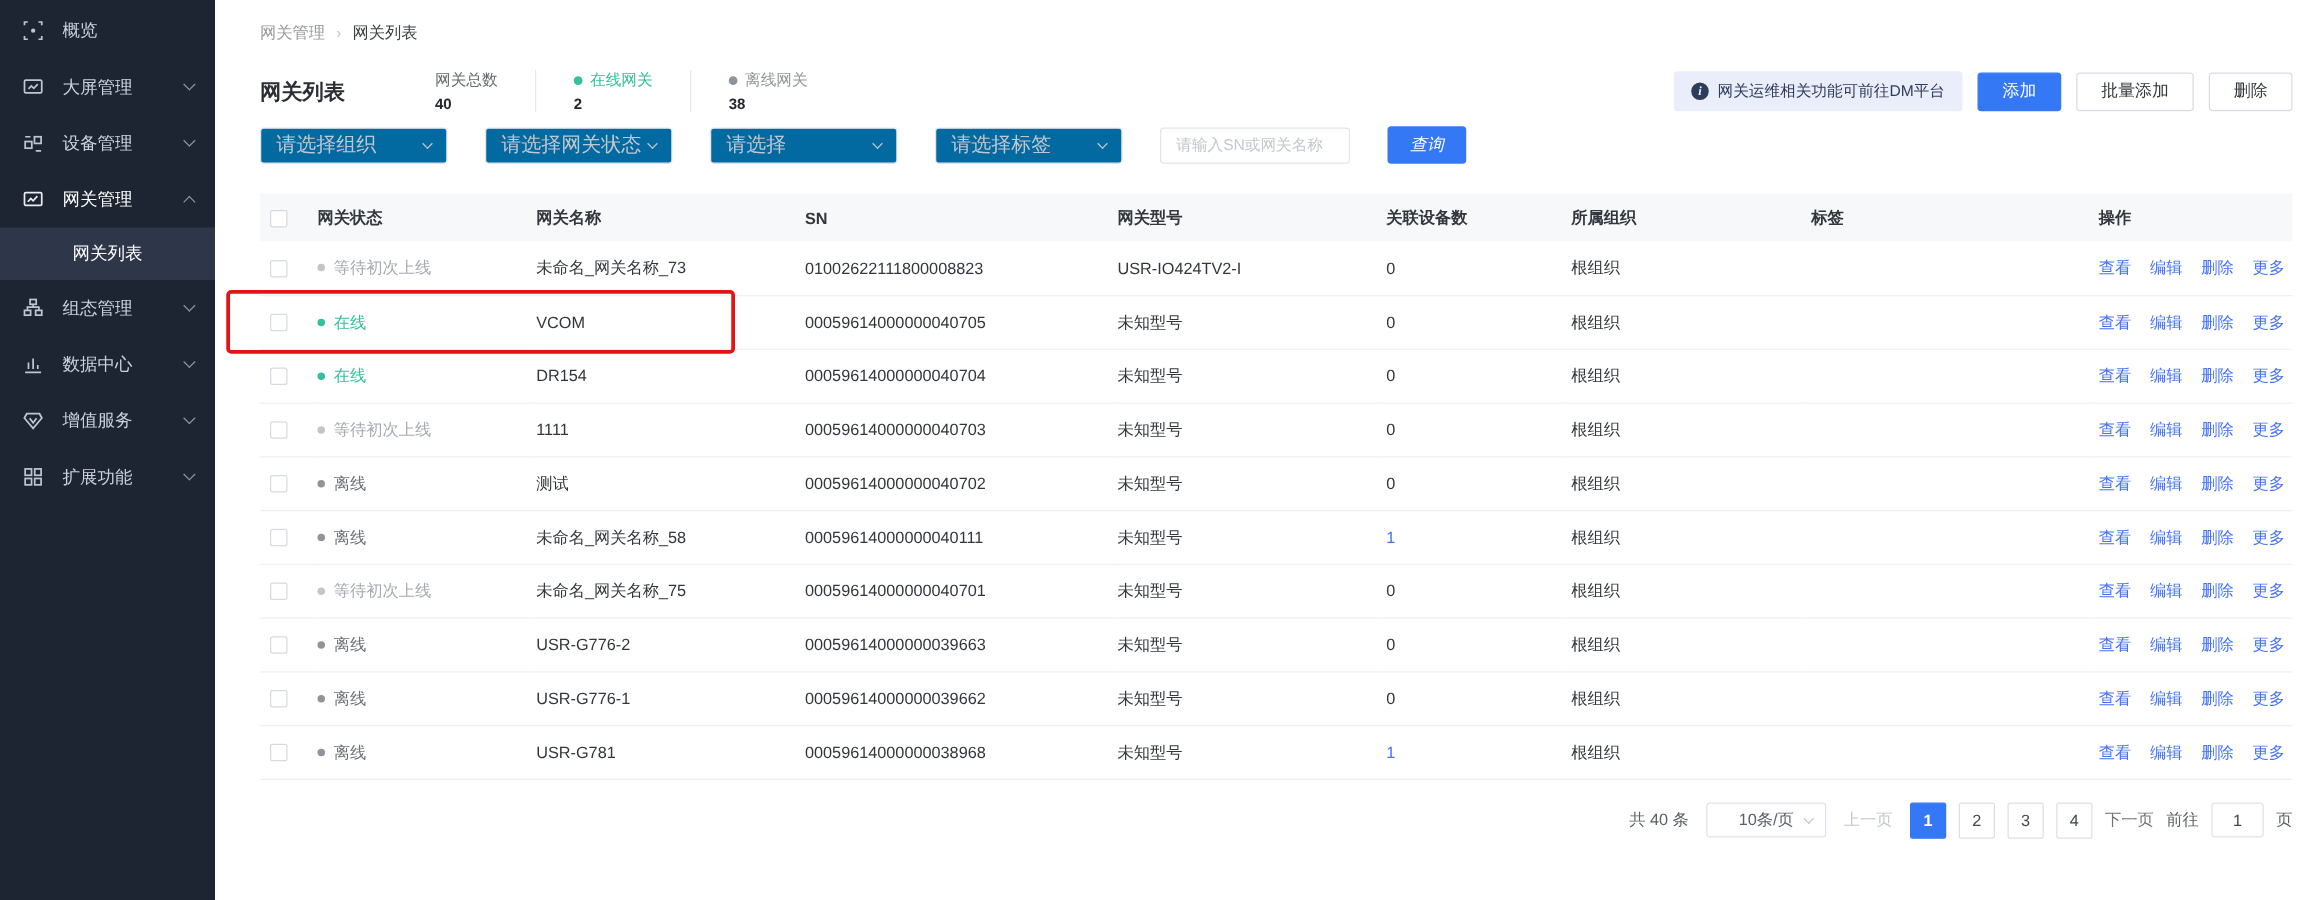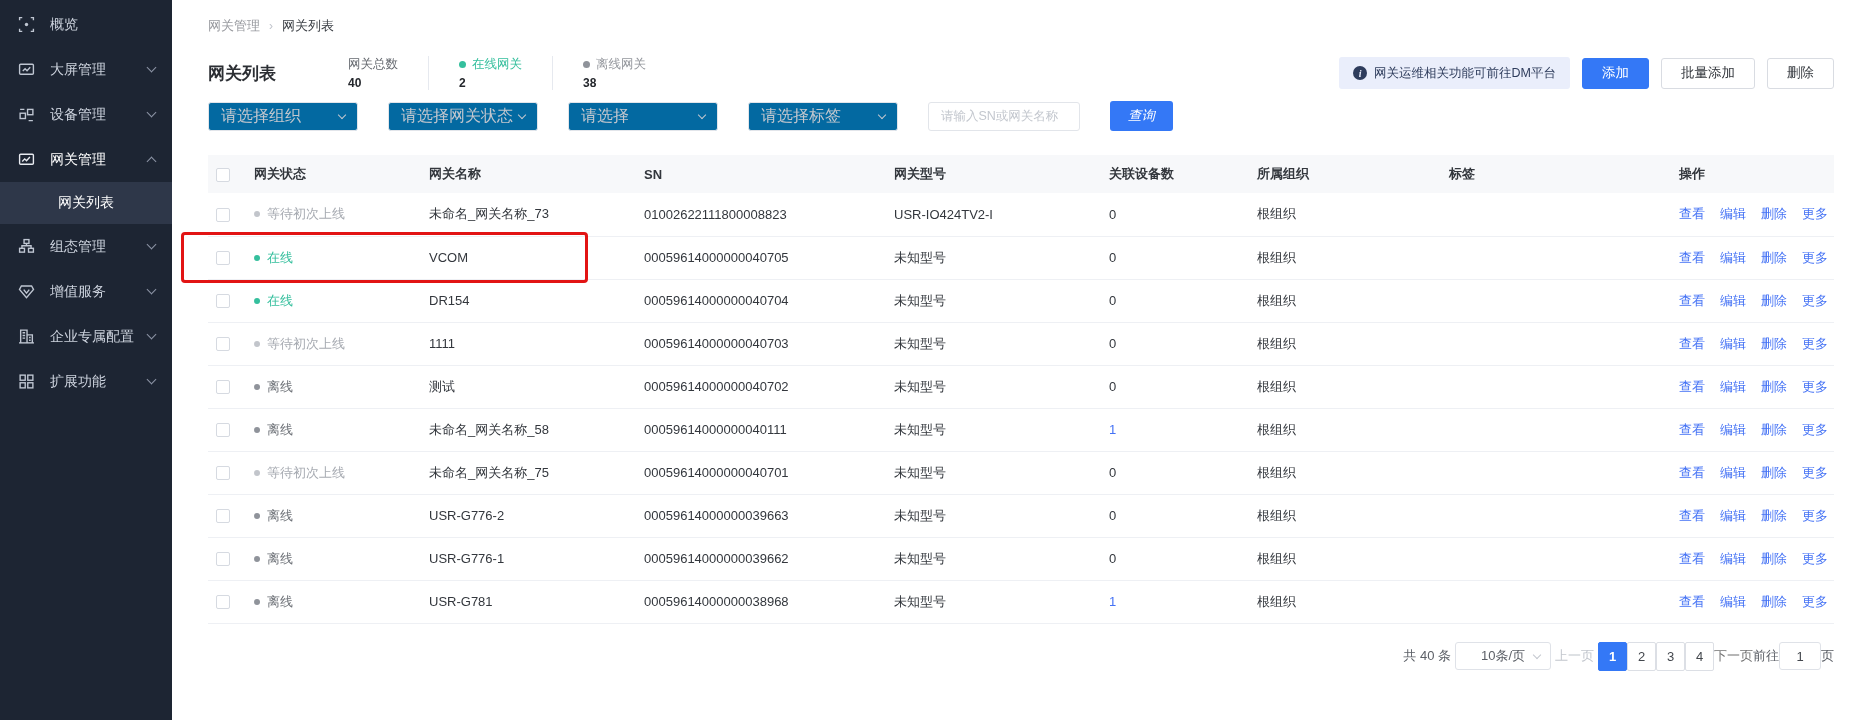--- a/index.html
+++ b/index.html
@@ -77,21 +77,21 @@
   .st.online  { color:#35bf9d; }  .st.online .dot  { background:#35bf9d; }
   .st.offline { color:#6d7177; }  .st.offline .dot { background:#8f939a; }
   .st.waiting { color:#a6aab1; }  .st.waiting .dot { background:#c2c5cb; }
   a.lnk { color:#4472f5; text-decoration:none; cursor:pointer; }
   .ops a { margin-right:15px; }
   .hl-box { position:absolute; left:-27px; top:77px; width:407px; height:51px;
     border:3px solid #e21414; border-radius:4px; pointer-events:none; }
 
   
   .pagination { margin-top:18px; display:flex; justify-content:flex-end; align-items:center;
-    font-size:13px; color:#5b5f66; gap:0; }
+    font-size:13px; color:#5b5f66; gap:10px; }
   .pg-total { margin-right:4px; }
   .pg-size { position:relative; width:96px; height:28px; border:1px solid #dfe2e8; border-radius:3px;
     display:flex; align-items:center; justify-content:center; color:#5b5f66; cursor:pointer; }
   .pg-size .sel-chev { position:absolute; right:10px; top:9px; width:6px; height:6px;
     border-right:1.3px solid #c3c7ce; border-bottom:1.3px solid #c3c7ce; transform:rotate(45deg); }
   .pg-prev { color:#c3c7ce; margin:0 4px; cursor:default; }
   .pg-next { color:#737373; cursor:pointer; }
   .pg-num { width:29px; height:29px; border:1px solid #dcdfe5; border-radius:2px; background:#fff;
     display:inline-flex; align-items:center; justify-content:center; cursor:pointer; color:#43474d; }
   .pg-num.active { background:#3478f6; border-color:#3478f6; color:#fff; font-weight:bold; }
@@ -160,45 +160,43 @@
             <rect x="5.7" y="1.5" width="4.6" height="3.6"></rect>
             <path d="M8 5.1v2.2M3.7 9.7V7.3h8.6v2.4"></path>
             <rect x="1.5" y="9.7" width="4.6" height="3.6"></rect>
             <rect x="9.9" y="9.7" width="4.6" height="3.6"></rect>
           </svg>
       </span>
       <span class="slabel">组态管理</span>
       <span class="chev"></span>
     </div>
 
+    <div class="side-item">
+      <span class="sicon">
+        <svg viewBox="0 0 16 16" fill="none" stroke="#bfc6d2" stroke-width="1.3">
+            <path d="M2 14h12"></path>
+            <path d="M4.5 11.5V6.5M8 11.5v-8M11.5 11.5v-3"></path>
+          </svg>
+      </span>
+      <span class="slabel">数据中心</span>
+      <span class="chev"></span>
+    </div>
 
 
     <div class="side-item">
       <span class="sicon">
         <svg viewBox="0 0 16 16" fill="none" stroke="#bfc6d2" stroke-width="1.3">
             <path d="M3.2 2.8h9.6L14.6 6 8 13.8 1.4 6z"></path>
             <path d="M5.4 6.2L8 9.6l2.6-3.4"></path>
           </svg>
       </span>
       <span class="slabel">增值服务</span>
       <span class="chev"></span>
     </div>
 
-    <div class="side-item">
-      <span class="sicon">
-        <svg viewBox="0 0 16 16" fill="none" stroke="#bfc6d2" stroke-width="1.3">
-            <path d="M2.5 14V2h6v12"></path>
-            <path d="M8.5 6.5h5V14"></path>
-            <path d="M1 14h14"></path>
-            <path d="M4.3 4.5h2.4M4.3 7h2.4M4.3 9.5h2.4M10.4 9h1.5M10.4 11.5h1.5"></path>
-          </svg>
-      </span>
-      <span class="slabel">企业专属配置</span>
-      <span class="chev"></span>
-    </div>
 
     <div class="side-item">
       <span class="sicon">
         <svg viewBox="0 0 16 16" fill="none" stroke="#bfc6d2" stroke-width="1.3">
             <rect x="2" y="2" width="4.8" height="4.8"></rect>
             <rect x="9.2" y="2" width="4.8" height="4.8"></rect>
             <rect x="2" y="9.2" width="4.8" height="4.8"></rect>
             <rect x="9.2" y="9.2" width="4.8" height="4.8"></rect>
           </svg>
       </span>

